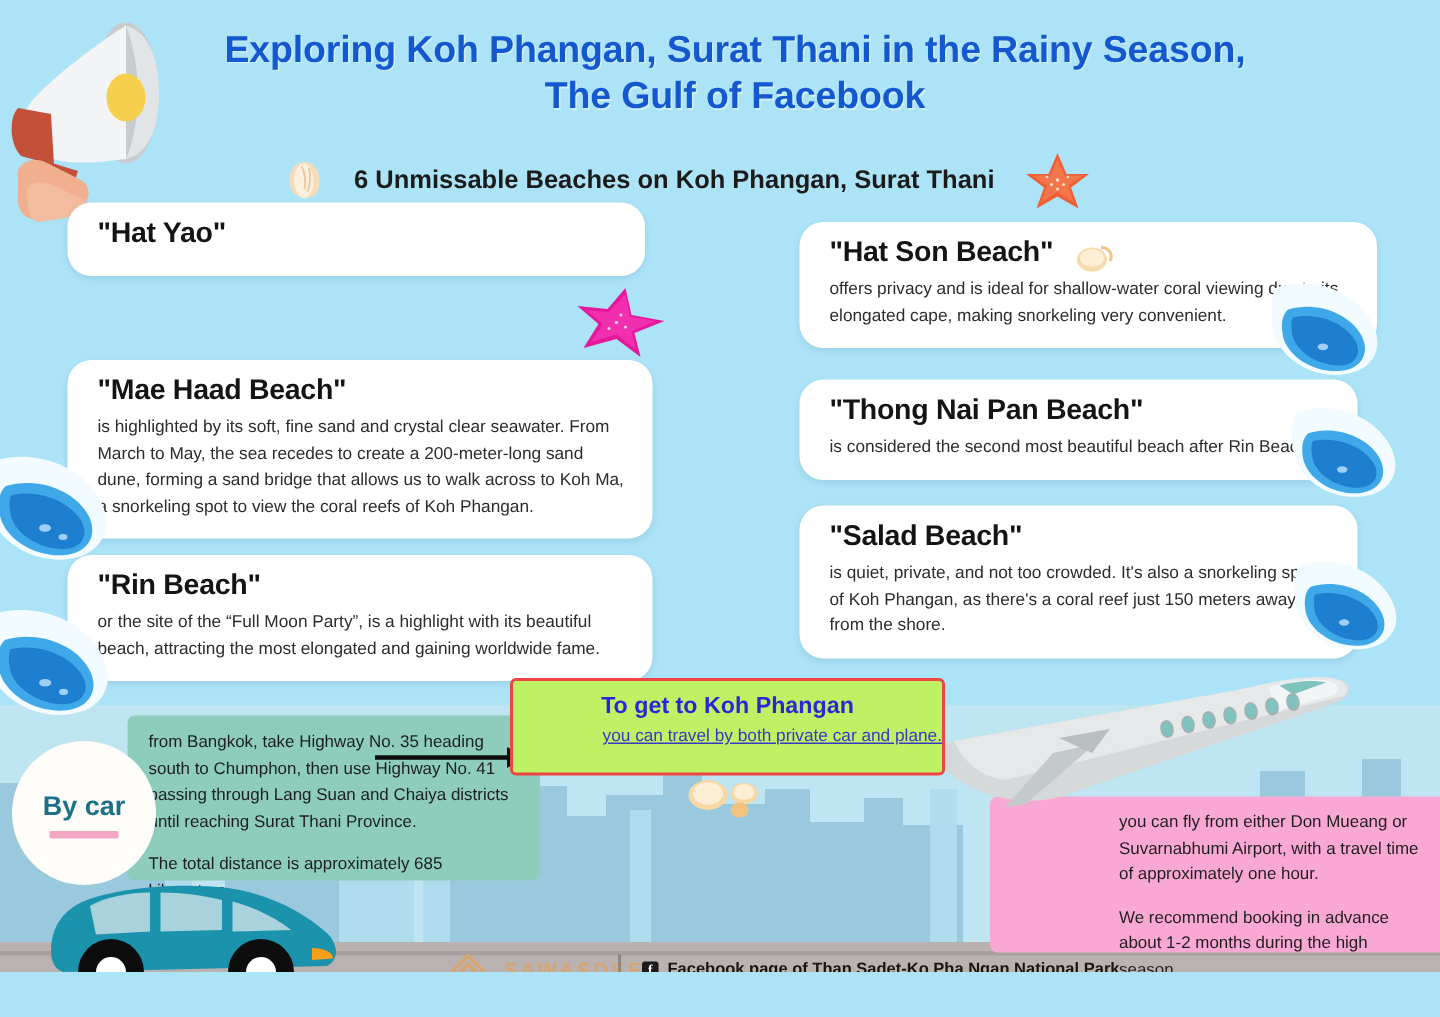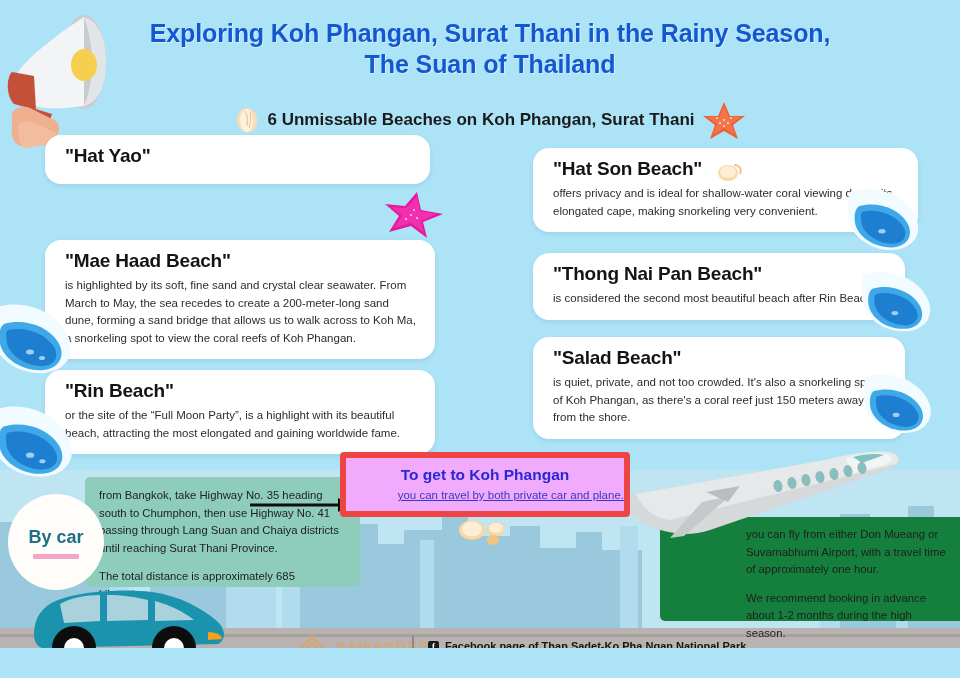--- a/index.html
+++ b/index.html
@@ -31,21 +31,21 @@
   .title {
     position:absolute; left:80px; top:18px; width:820px;
     text-align:center;
     color:#1458cf;
     font-size:25px; font-weight:bold; line-height:31px;
     letter-spacing:-0.1px;
     text-shadow:1px 1px 0 rgba(255,255,255,.45);
   }
   .subtitle-wrap {
     position:absolute; left:190px; top:100px; width:600px;
-    display:flex; align-items:center; justify-content:center; gap:8px;
+    display:flex; align-items:center; gap:20px;
   }
   .subtitle {
     color:#1b1b1b; font-size:17px; font-weight:bold; white-space:nowrap;
   }
 
   
   .card {
     position:absolute;
     background:#ffffff;
     border-radius:16px;
@@ -66,41 +66,41 @@
   #card-hatyao      { left:45px;  top:135px; width:385px; }
   #card-maehaad     { left:45px;  top:240px; width:390px; }
   #card-rin         { left:45px;  top:370px; width:390px; }
   #card-hatson      { left:533px; top:148px; width:385px; }
   #card-thongnaipan { left:533px; top:253px; width:372px; }
   #card-salad       { left:533px; top:337px; width:372px; }
 
   
   .travel-box {
     position:absolute; left:340px; top:452px; width:290px; height:65px;
-    border:6px solid #ef4444; border-radius:4px;
-    background:#f0abfc; z-index:9;
+    border:2px solid #ef4444; border-radius:4px;
+    background:#bef264; z-index:9;
   }
   .travel-box .tb-title {
     text-align:center; color:#2a27d6; font-size:15.5px; font-weight:bold;
     margin-top:8px;
   }
   .travel-box .tb-sub {
     text-align:right; color:#3a37c4; font-size:11.5px; margin-top:5px;text-decoration:underline;
   }
   .connector { position:absolute; left:340px; top:485px; width:290px; height:40px; z-index:8; }
 
   
   .panel-car {
     position:absolute; left:85px; top:477px; width:275px; height:110px;
     background:#8ecdbb; border-radius:5px; z-index:5;
     padding:10px 12px 8px 14px;
   }
   .panel-air {
-    position:absolute; left:660px; top:517px; width:300px; height:104px;
-    background:#15803d; border-radius:5px 0 0 5px; z-index:5;
+    position:absolute; left:660px; top:531px; width:300px; height:104px;
+    background:#f9a8d4; border-radius:5px 0 0 5px; z-index:5;
     padding:9px 10px 8px 8px;
   }
   .panel-car p, .panel-air p {
     font-size:11.3px; color:#1e1e1e; line-height:17.5px;
   }
   .panel-car p.second, .panel-air p.second { margin-top:11px; }
 
   .bubble {
     position:absolute; background:#fffdfa; border-radius:50%;
     display:flex; flex-direction:column; align-items:center; justify-content:center;
@@ -188,21 +188,21 @@
     <path d="M88 7 C92 18 96 34 96 52 C96 70 92 88 88 96 C104 92 110 74 110 52 C110 30 104 12 88 7Z" fill="#e2e5e8"></path>
     <ellipse cx="88" cy="55" rx="13" ry="16" fill="#f7cf4e"></ellipse>
     <path d="M16 62 C10 68 10 86 18 94 L40 100 L38 66 Z" fill="#c4503a"></path>
     <path d="M30 96 L56 104 L50 122 L26 112 Z" fill="#c4503a"></path>
     <path d="M16 108 C14 100 24 94 34 98 L58 110 C66 114 64 126 56 130 L30 136 C20 138 14 128 16 118 Z" fill="#f0b090"></path>
     <path d="M22 118 C22 112 30 110 38 113 L58 122 C64 124 62 133 56 134 L30 138 C24 138 22 128 22 118Z" fill="#f3bc9e"></path>
   </svg>
 
   <div class="title">
     <div>Exploring Koh Phangan, Surat Thani in the Rainy Season,</div>
-    <div>The Suan of Thailand</div>
+    <div>The Gulf of Facebook</div>
   </div>
 
   <div class="subtitle-wrap">
     <svg style="width:26px;height:28px;flex:none;" viewBox="0 0 26 28">
       <path d="M13 2 C20 2 24 9 23 17 C22 24 17 27 12 26 C6 25 2 19 3 12 C4 6 8 2 13 2Z" fill="#f6dcb8"></path>
       <path d="M13 3 C17 4 19 10 19 16 C19 22 16 26 12 26 C9 25 6 20 6 14 C6 8 9 3 13 3Z" fill="#fdf0de"></path>
       <path d="M11 5 C13 8 14 14 13 20" stroke="#e9c79c" stroke-width="1.2" fill="none"></path>
       <path d="M16 6 C17 10 17 16 15 22" stroke="#e9c79c" stroke-width="1.2" fill="none"></path>
     </svg>
     <div class="subtitle">6 Unmissable Beaches on Koh Phangan, Surat Thani</div>

